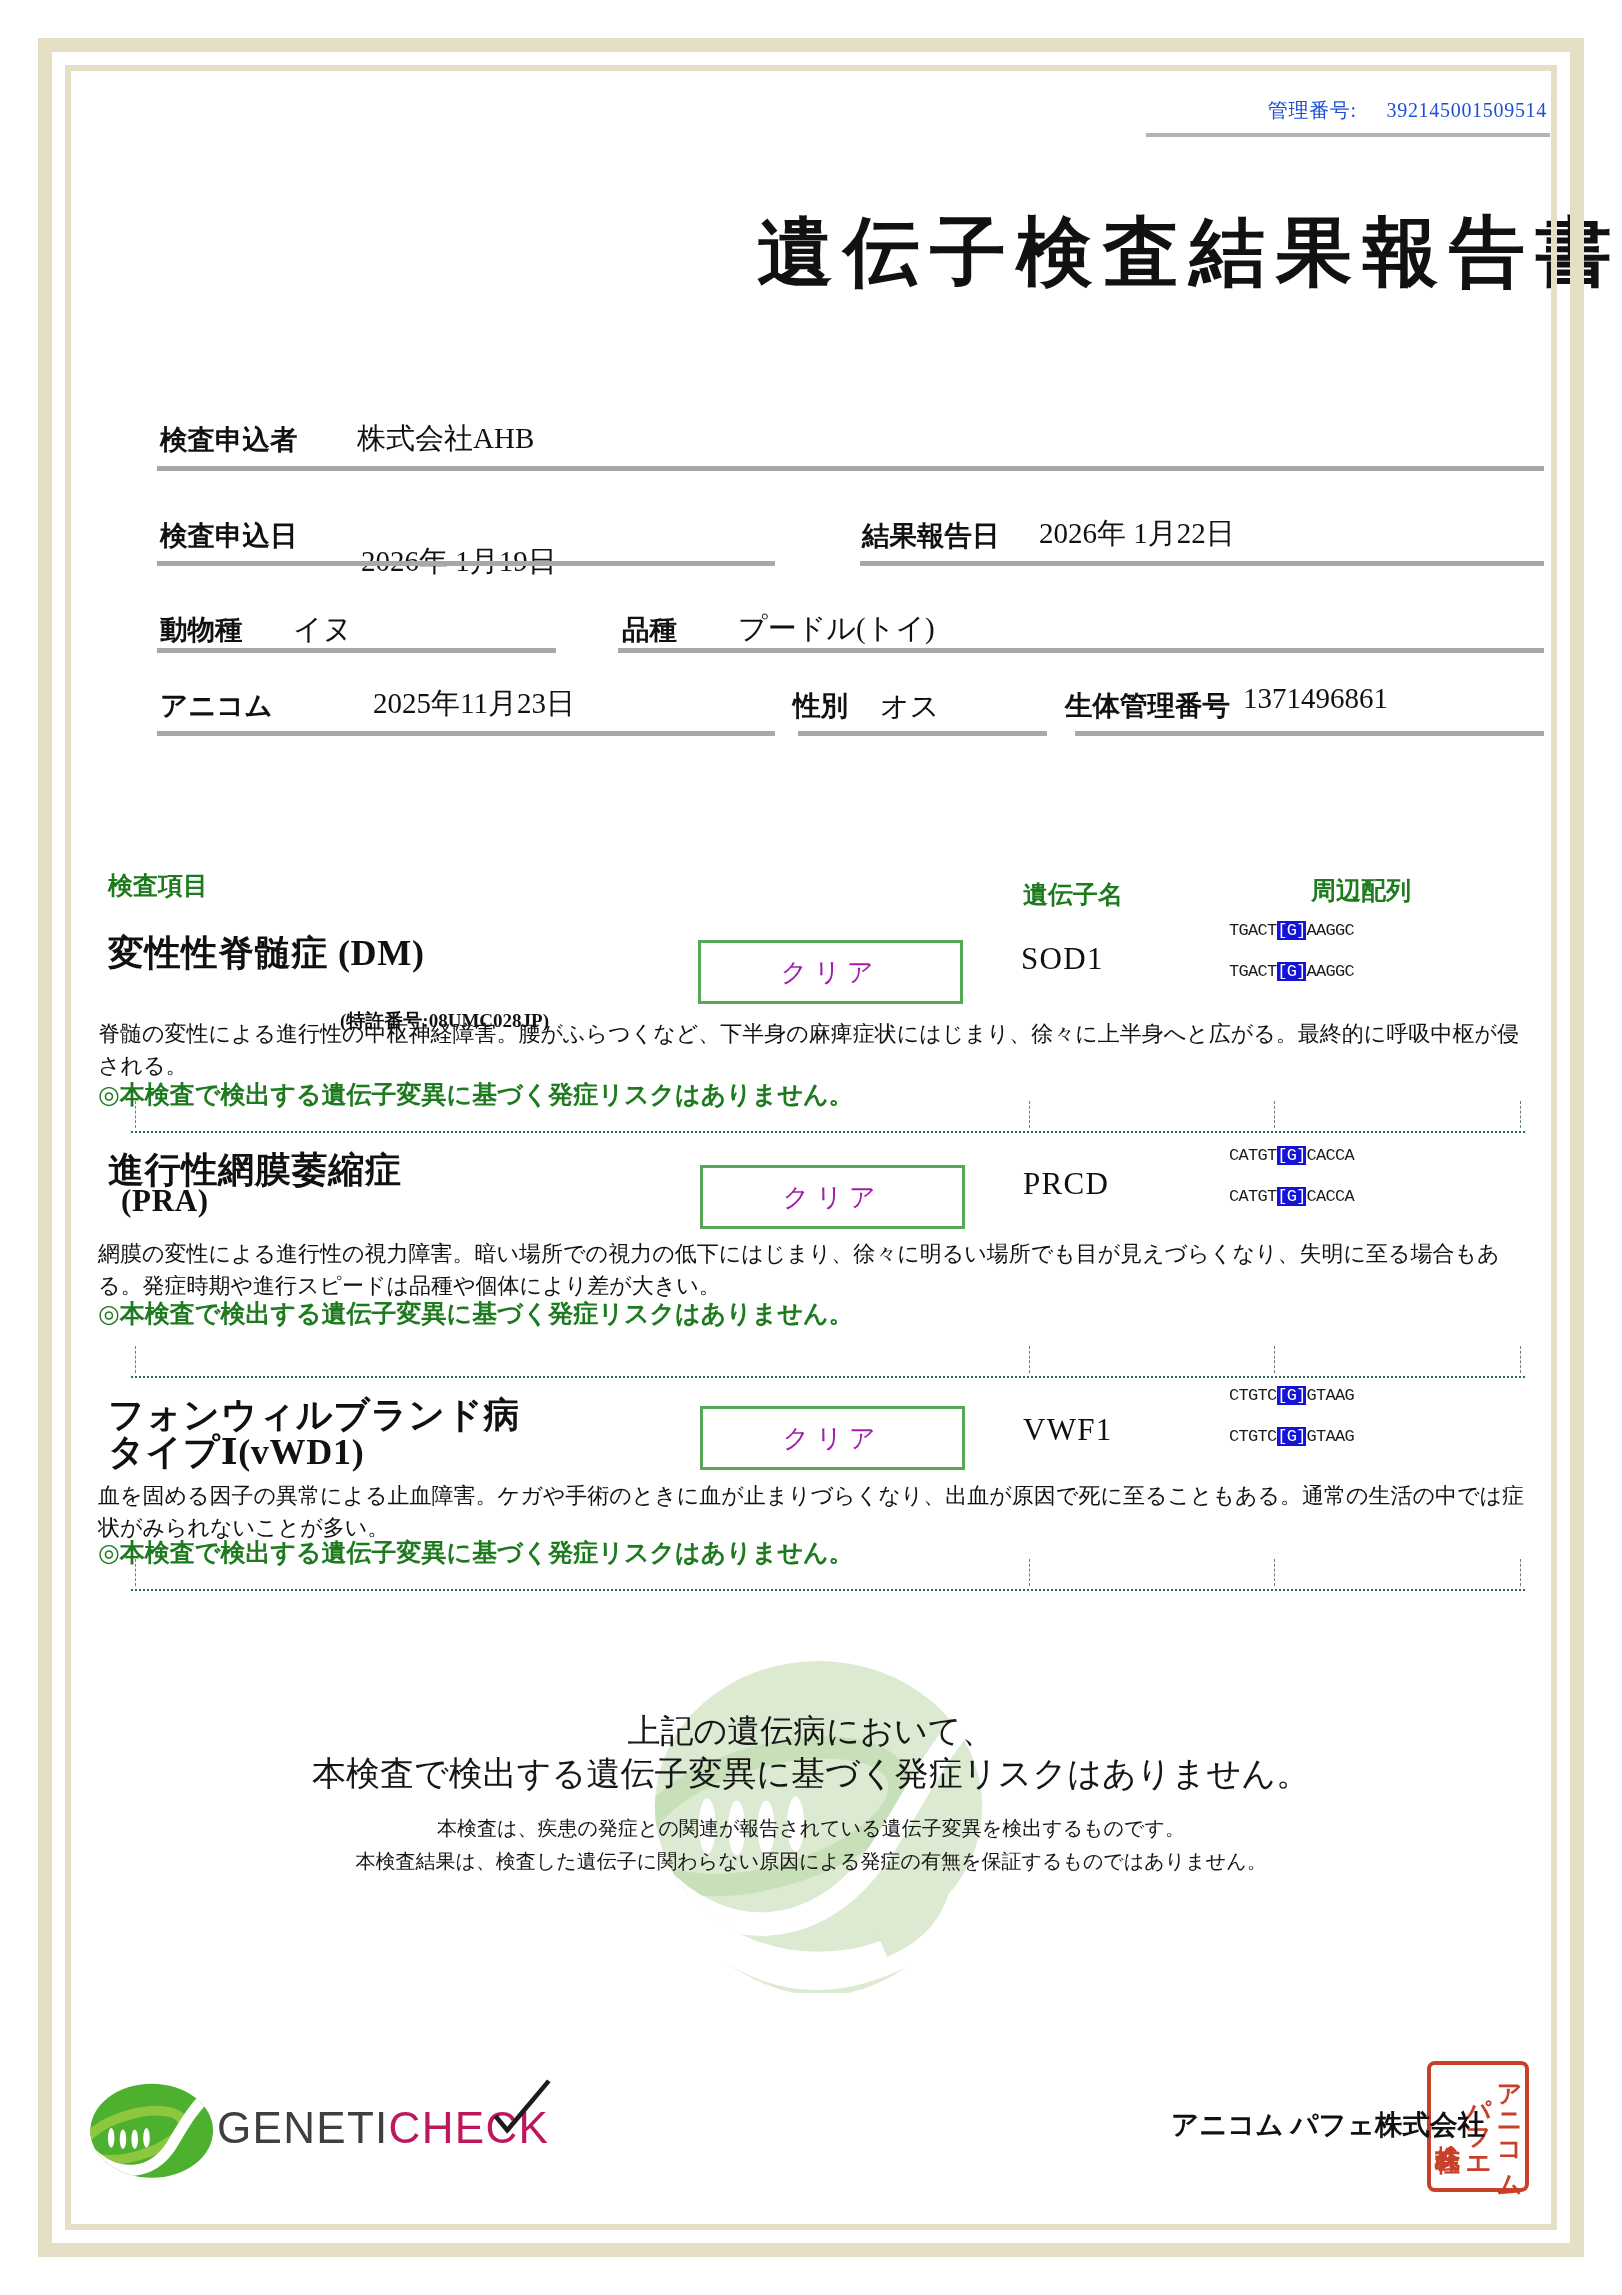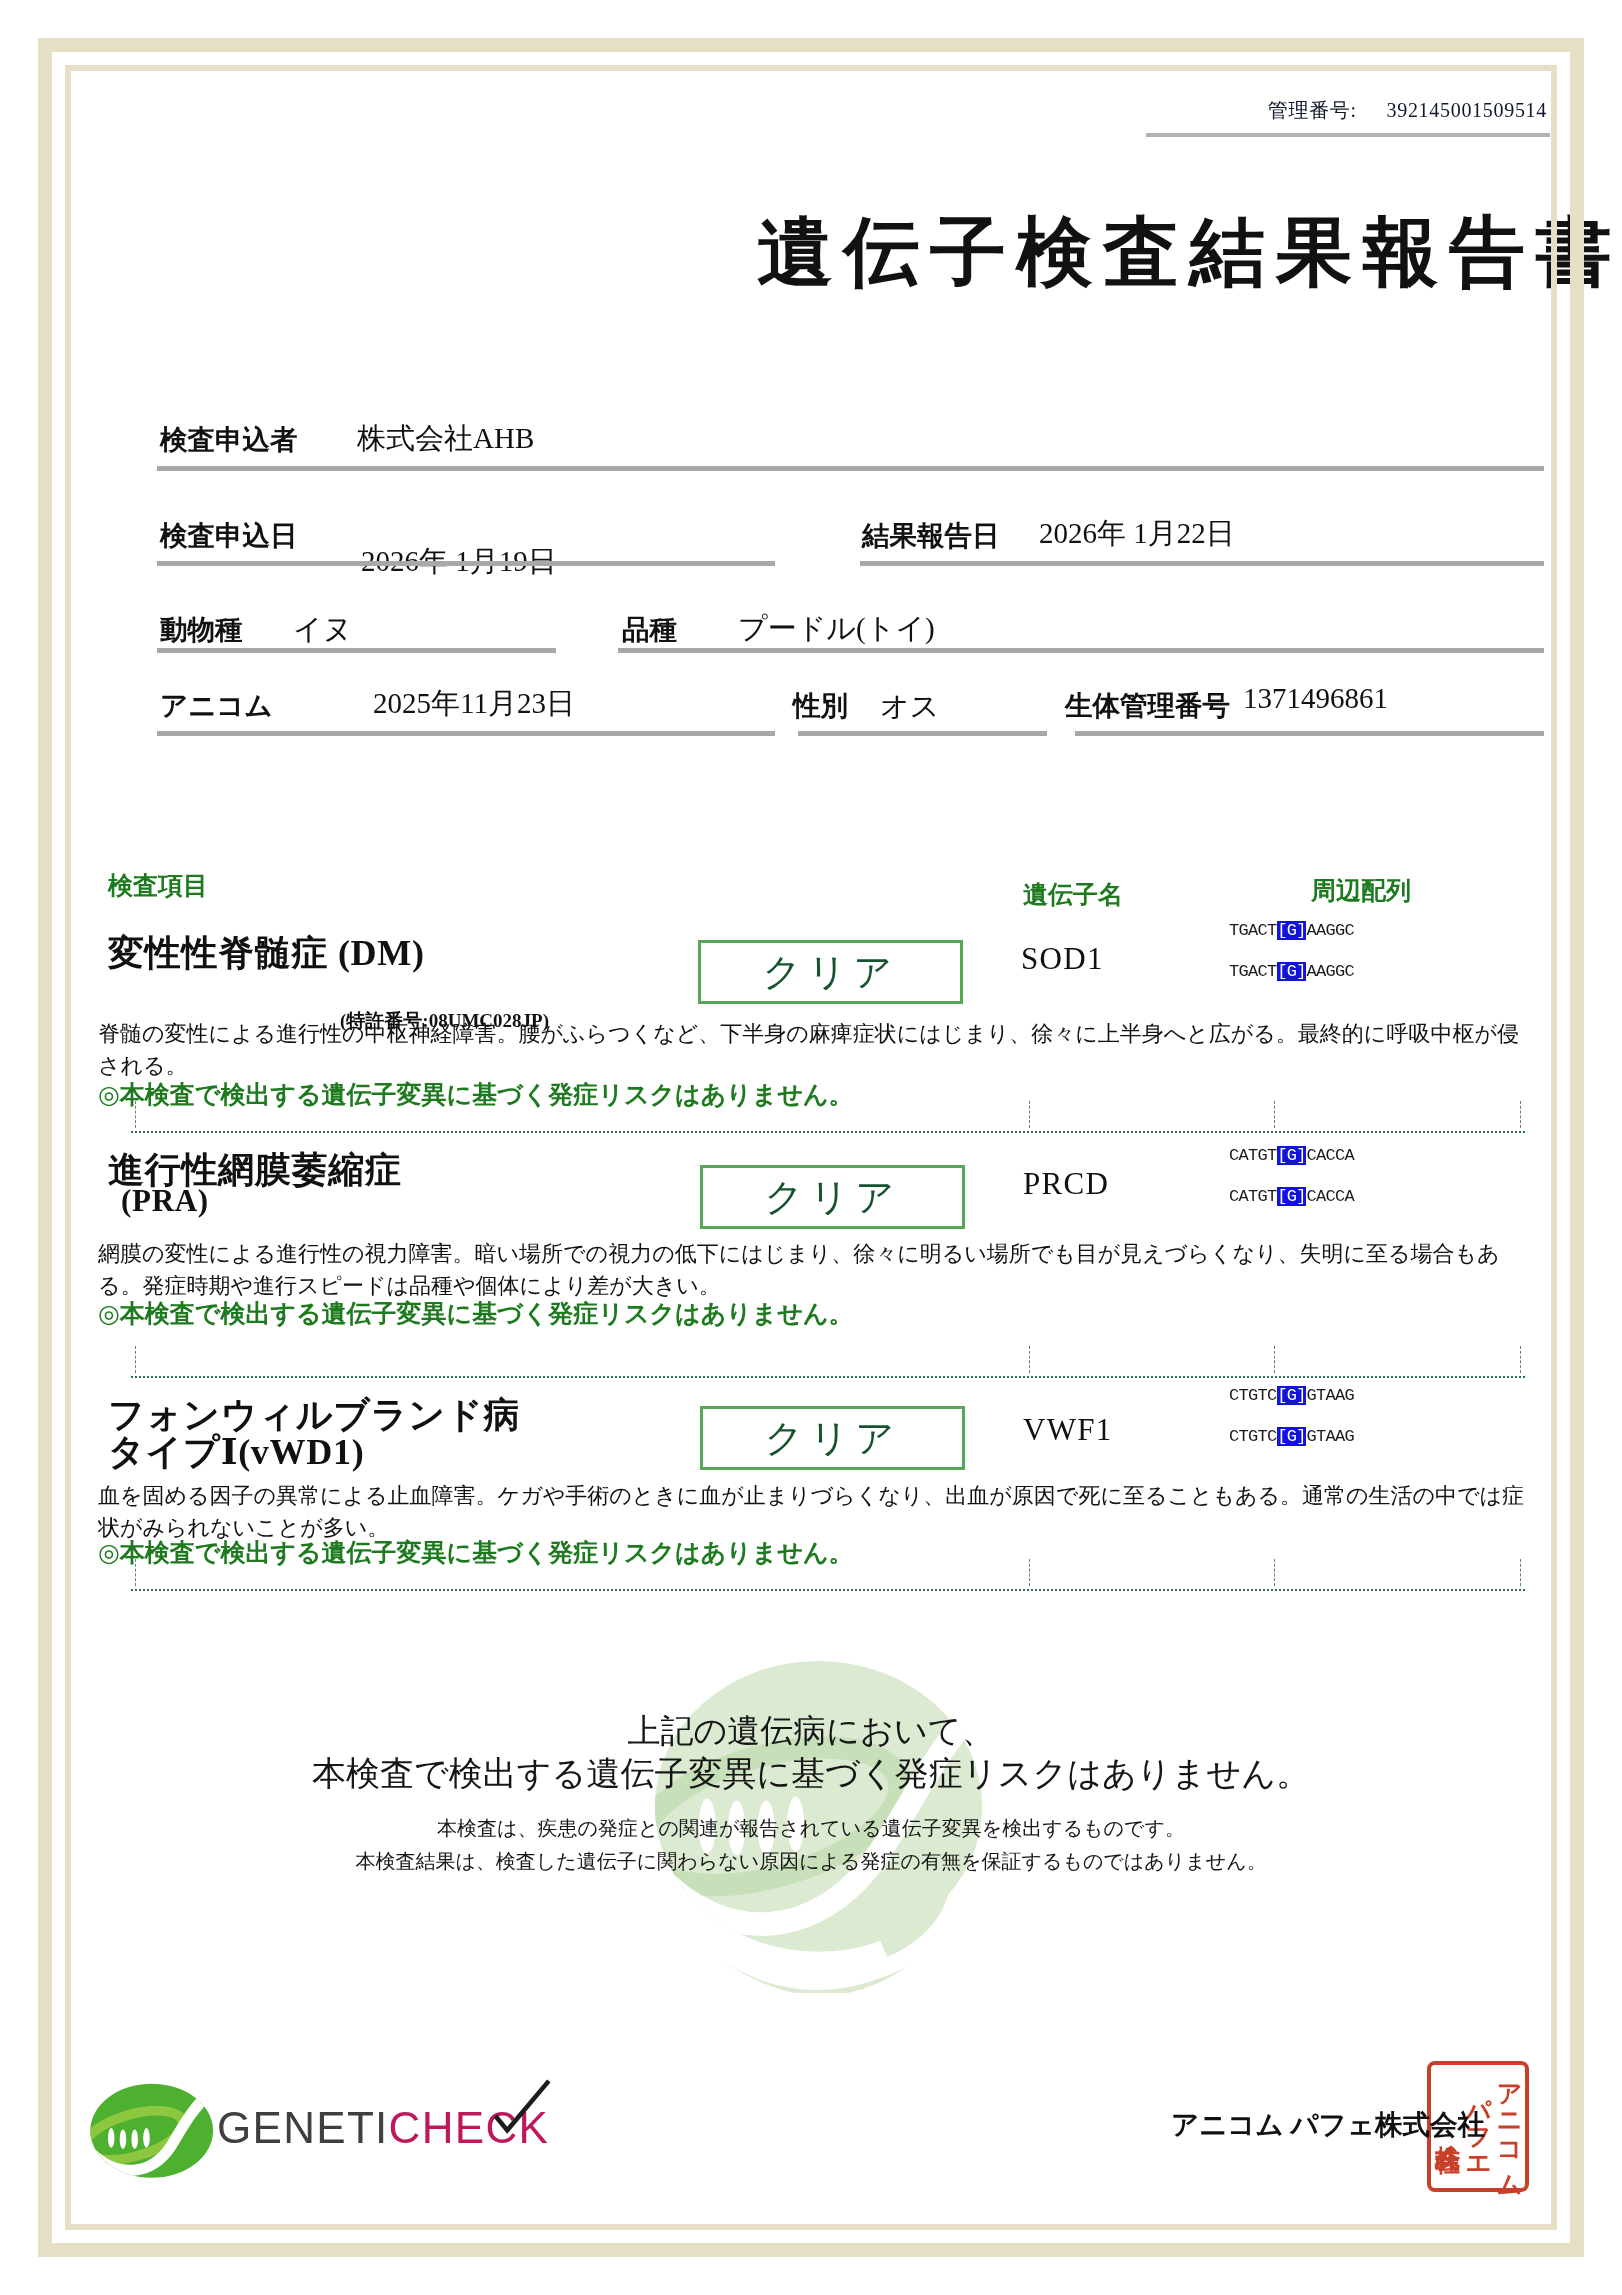--- a/index.html
+++ b/index.html
@@ -5,37 +5,37 @@
   html,body{margin:0;padding:0;background:#ffffff;}
   .page{position:relative;width:1622px;height:2295px;background:#fff;overflow:hidden;
         font-family:"Liberation Serif","DejaVu Serif",serif;color:#111;}
   .abs{position:absolute;}
 
   .frame-outer{position:absolute;left:38px;top:38px;right:38px;bottom:38px;
                border:14.4px solid #e5dfc6;pointer-events:none;z-index:4;}
   .frame-inner{position:absolute;left:65px;top:65px;right:65px;bottom:65px;
                border:6.5px solid #e5dfc6;pointer-events:none;z-index:4;}
 
-  .ctrl{color:#0f172a;font-size:20px;letter-spacing:0.7px;}
+  .ctrl{color:#1d4ed8;font-size:20px;letter-spacing:0.7px;}
   .rule{height:4.6px;background:#a8a8a8;}
   .rule-thin{height:3.9px;background:#b3b3b3;}
 
   .title{left:0;right:0;text-align:right;font-size:76px;font-weight:bold;letter-spacing:10.5px;}
 
   .flabel{font-size:27.5px;font-weight:bold;}
   .fvalue{font-size:29px;}
 
   .thead{color:#1e7a1e;font-size:25px;font-weight:bold;}
   .iname{font-size:36px;font-weight:bold;letter-spacing:0.7px;}
   .ipatent{font-size:19px;font-weight:bold;}
   .gene{font-size:31px;letter-spacing:1.3px;}
 
   .result-box{width:259px;height:58px;border:3.3px solid #58a758;background:#fff;
               display:flex;align-items:center;justify-content:center;}
-  .result-box span{color:#14532d;font-size:38px;letter-spacing:6.5px;}
+  .result-box span{color:#a21caf;font-size:26px;letter-spacing:6.5px;}
 
   .seqline{font-family:"Liberation Mono","DejaVu Sans Mono",monospace;
            font-size:17px;letter-spacing:-0.7px;color:#1a1a1a;white-space:nowrap;}
   .seqline .mut{background:#1414d8;color:#fff;padding:0 0.7px;}
 
   .desc{width:1440px;font-size:22px;line-height:32px;color:#111;}
   .note{font-size:25px;font-weight:bold;color:#1e7a1e;}
 
   .sep{border-bottom:2.6px dotted #2f6b52;}
   .sep .vdash{position:absolute;top:0;bottom:2.6px;width:0;border-left:1.3px dashed #6f7f6f;}

